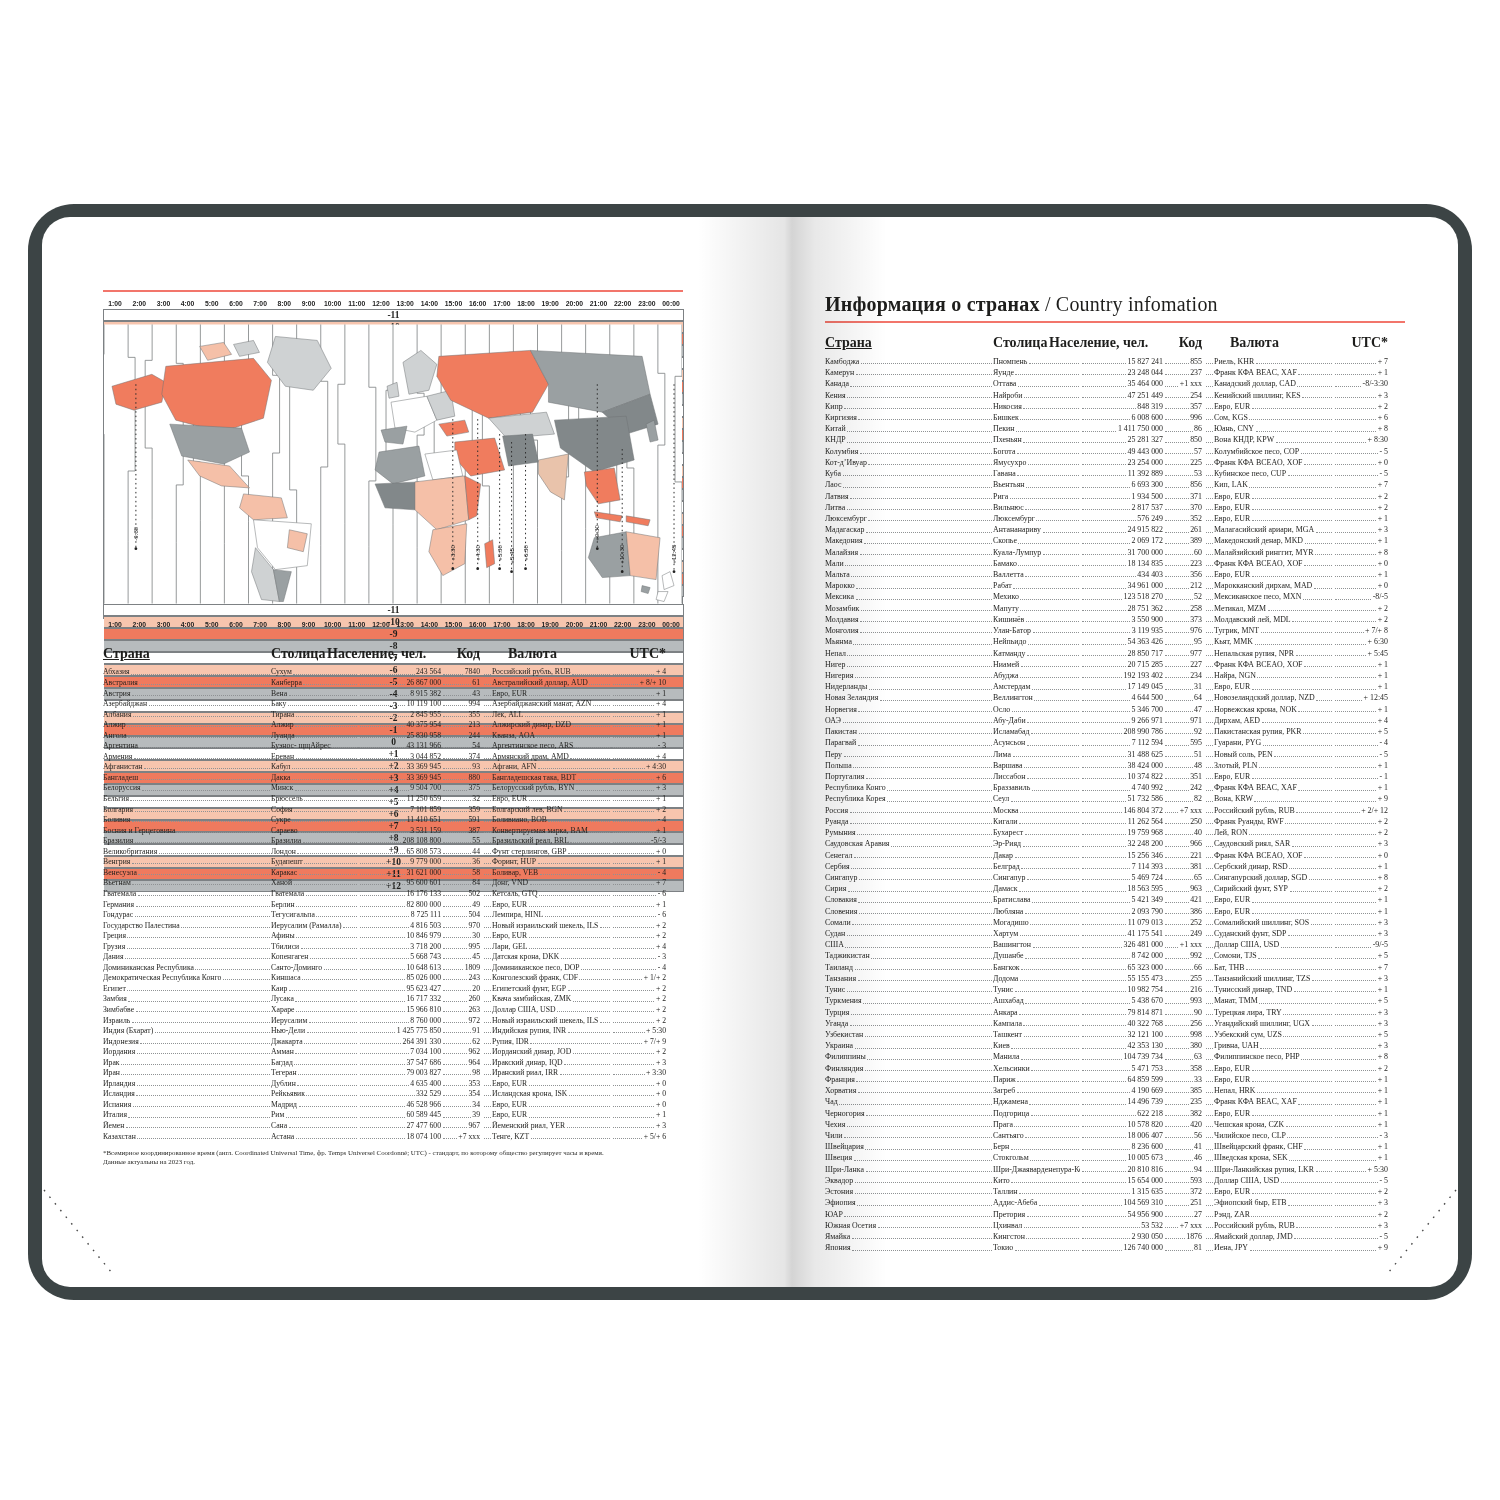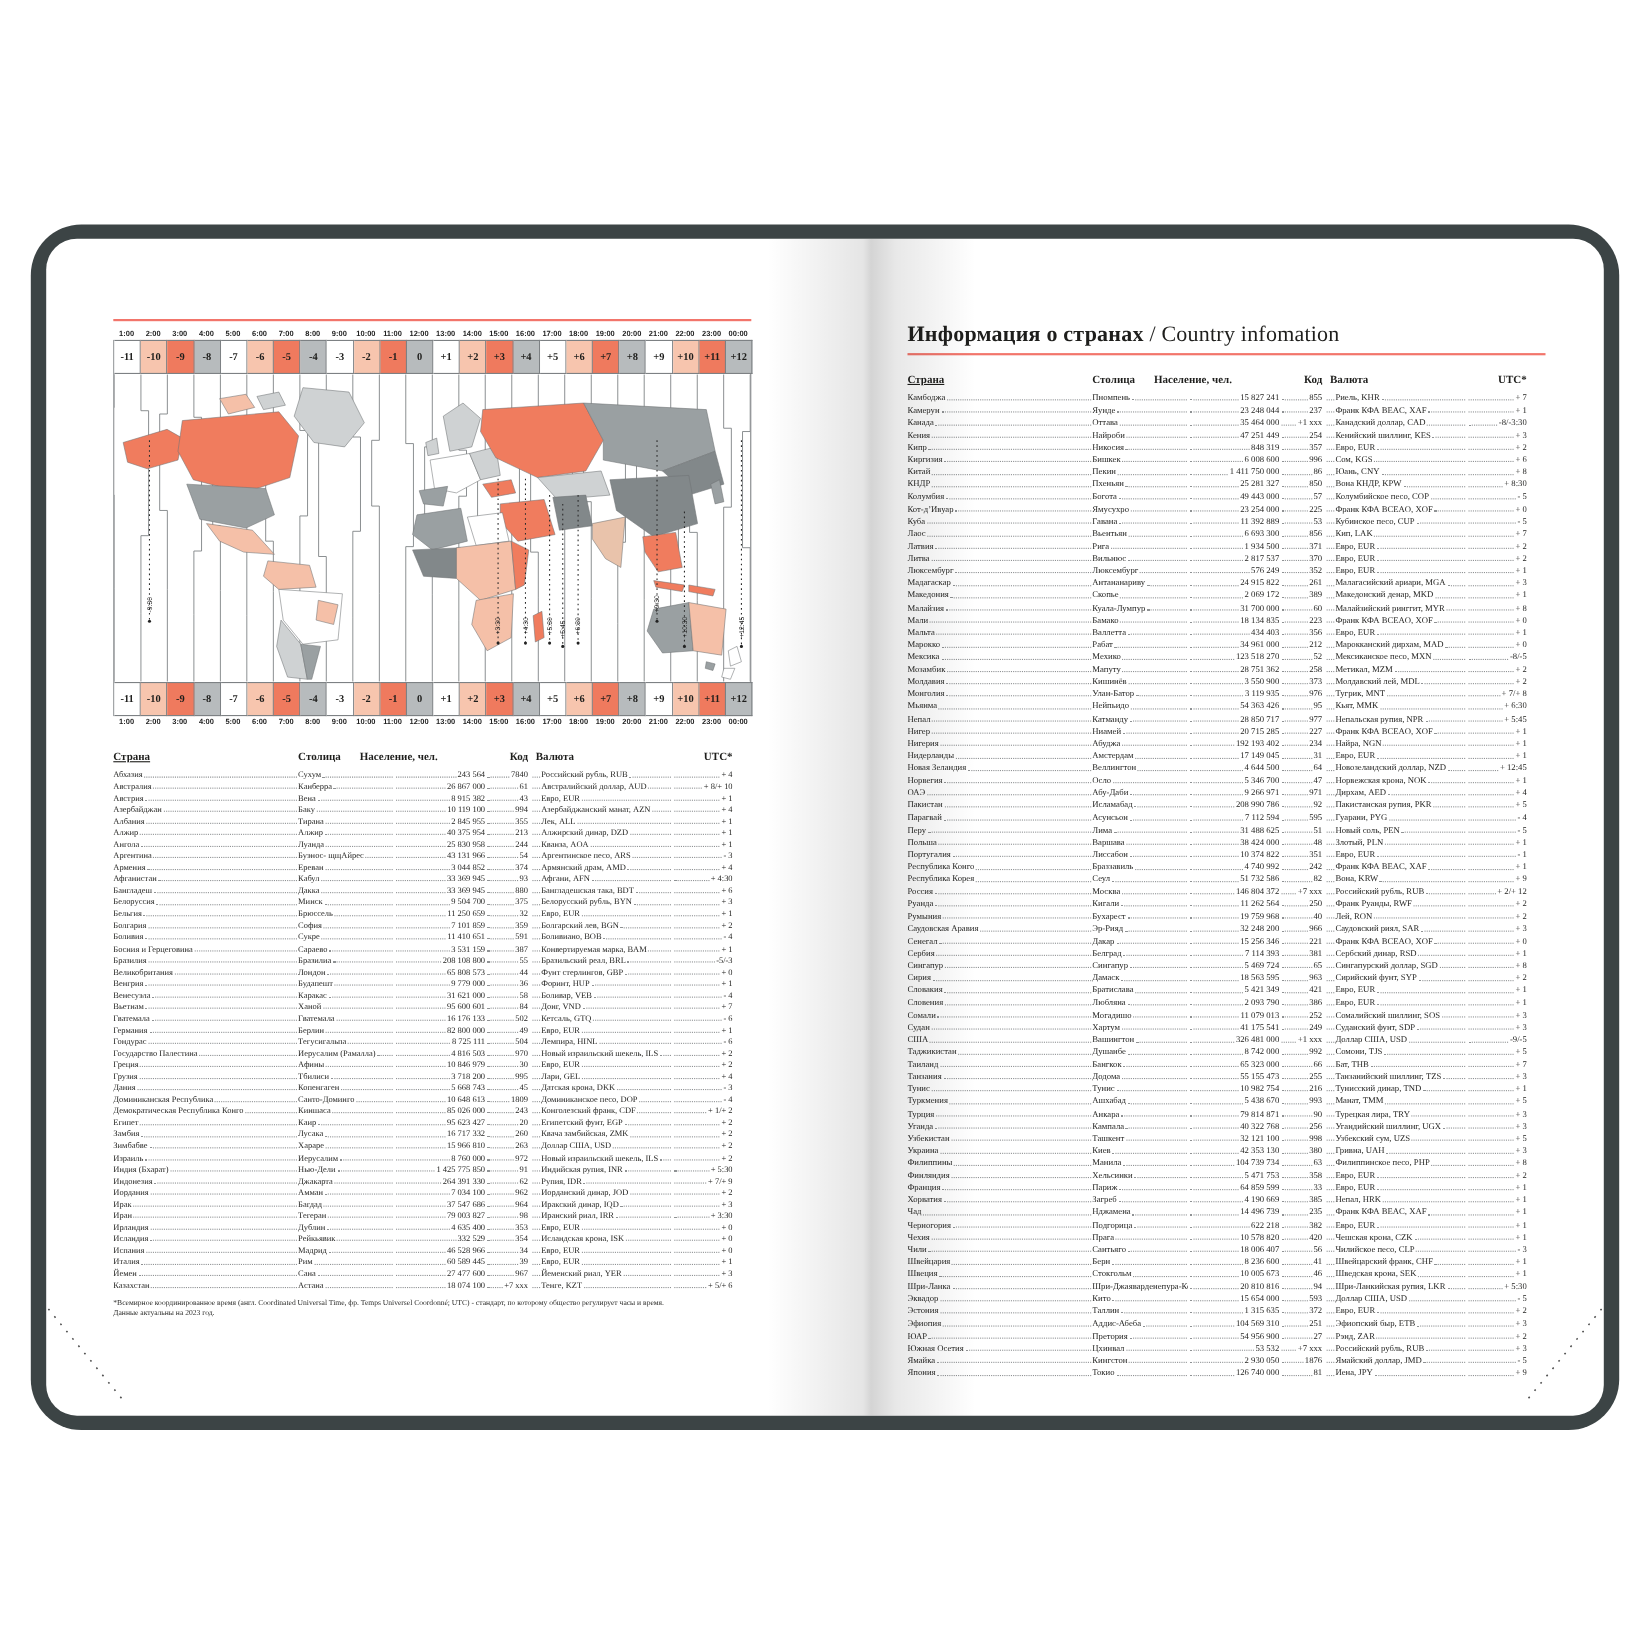--- a/index.html
+++ b/index.html
@@ -14,39 +14,39 @@
   .pageL{position:absolute;left:61px;top:68px;width:580px;}
   .pageR{position:absolute;left:783px;top:76px;width:580px;}
   .title{font-size:20px;letter-spacing:.2px;white-space:nowrap;}
   .title b{font-weight:bold;}
   .rule{height:2px;background:var(--accent,#f2756b);margin-top:5px;}
   
   .tzwrap{margin-top:6px;}
   .tztimes{display:flex;width:580px;height:11px;font-family:"Liberation Sans",sans-serif;
            font-size:6.8px;font-weight:bold;color:#232323;}
   .tztimes span{flex:1;text-align:center;line-height:11px;white-space:nowrap;}
-  .tzoffs{display:flex;width:580px;height:31px;border-left:.8px solid #7d8184;}
+  .tzoffs{display:flex;width:580px;height:15px;border-left:.8px solid #7d8184;flex-direction:column;}
   .tzoffs span{flex:1;border:.8px solid #7d8184;border-left:none;display:flex;align-items:center;
                justify-content:center;font-size:9.5px;font-weight:bold;}
   .c0{background:#fff;} .c1{background:var(--tz_peach,#f7c5ae);}
   .c2{background:var(--tz_orange,#ef7a5e);} .c3{background:var(--tz_gray,#b7bbbd);}
   .mapbox{width:578.4px;height:280px;border:.8px solid #7d8184;border-top:none;border-bottom:none;}
   
   .sea{fill:#ffffff;} .m-lg{fill:var(--map_lightgray,#cfd2d3);} .m-g{fill:var(--map_gray,#9aa0a2);}
   .m-dg{fill:var(--map_darkgray,#82888a);} .m-p{fill:var(--map_peach,#f5c0a8);}
   .m-o{fill:var(--map_orange,#f07c5e);} .m-t{fill:var(--map_tan,#e9c3ab);}
   .m-w{fill:#ffffff;}
   .mline{stroke:#7c8082;stroke-width:.8;fill:none;}
   .mdot{stroke:#2b2b2b;stroke-width:1;stroke-dasharray:1.5 3;fill:none;}
   .mlab{font-family:"Liberation Sans",sans-serif;font-size:6.2px;fill:#222;}
   
-  .thead{position:relative;height:18px;margin-top:14px;width:563px;font-weight:bold;font-size:10px;}
+  .thead{position:relative;height:18px;margin-top:14px;width:563px;font-weight:bold;font-size:14px;}
   .thead span{position:absolute;bottom:0;white-space:nowrap;}
   .h0{left:0;text-decoration:underline;} .h1{left:168px;} .h2{left:224px;width:108px;}
-  .h3{left:338px;width:39px;text-align:right;} .h4{left:384px;} .h5{right:0;}
+  .h3{left:338px;width:39px;text-align:right;} .h4{left:405px;} .h5{right:0;}
   .tbl{width:563px;margin-top:4px;}
   .trow{display:grid;grid-template-columns:168px 87px 83px 39px 131px 55px;}
   .pageL .trow{height:10.56px;font-size:7.7px;}
   .pageR .trow{height:11.23px;font-size:7.9px;}
   .cell{display:flex;align-items:flex-end;overflow:hidden;white-space:nowrap;}
   .cell .t{display:block;line-height:1.18;}
   .lead{flex:1 1 2px;min-width:2px;border-bottom:1px dotted #8f9294;margin:0 1.5px 2px 1.5px;}
   .lead.fixed{flex:0 0 7px;}
   .cur{padding-left:2px;}
   .foot{margin-top:7px;width:563px;font-size:6.9px;line-height:9px;color:#2a2a28;}

